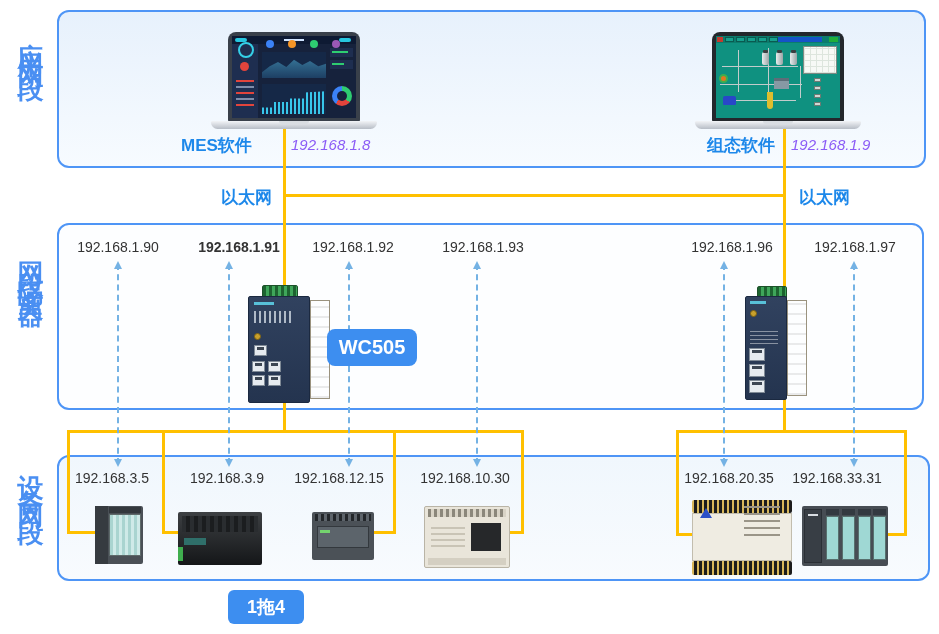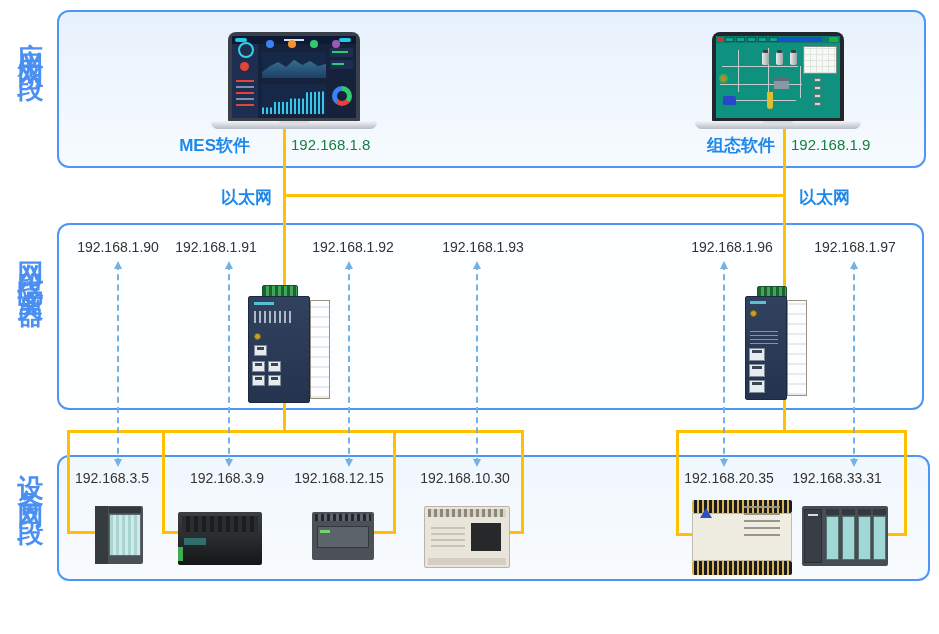--- a/index.html
+++ b/index.html
@@ -41,29 +41,29 @@
   
   .dash{position:absolute;top:264px;height:200px;width:0;border-left:2px dashed #74b2e4;z-index:1;}
   .dash::before{content:"";position:absolute;top:-7px;left:-5px;width:0;height:0;
     border:4px solid transparent;border-bottom:8px solid #74b2e4;}
   .dash::after{content:"";position:absolute;bottom:-7px;left:-5px;width:0;height:0;
     border:4px solid transparent;border-top:8px solid #74b2e4;}
   .c1{left:117px;} .c2{left:228px;} .c3{left:348px;} .c4{left:476px;} .c5{left:723px;} .c6{left:853px;}
 
   
   .bluetxt{position:absolute;color:#1d88ea;font-weight:bold;font-size:17px;z-index:2;white-space:nowrap;}
-  .mes-label{left:165px;top:134px;width:85px;text-align:right;}
+  .mes-label{left:181px;top:134px;width:85px;text-align:left;}
   .scada-label{left:690px;top:134px;width:85px;text-align:right;}
   .ethL{left:190px;top:186px;width:82px;text-align:right;}
   .ethR{left:799px;top:186px;}
-  .iptxt{position:absolute;color:#15803d;font-size:15px;z-index:2;white-space:nowrap;}
+  .iptxt{position:absolute;color:#8b5cf6;font-size:15px;z-index:2;white-space:nowrap;font-style:italic;}
   .ip8{left:291px;top:136px;} .ip9{left:791px;top:136px;}
   .ipm,.ipb{position:absolute;transform:translateX(-50%);color:#333;font-size:14px;z-index:2;white-space:nowrap;}
   .ipm{top:239px;} .ipb{top:470px;}
-  .m1{left:118px;} .m2{left:216px;} .m3{left:353px;} .m4{left:483px;} .m5{left:732px;} .m6{left:855px;}
+  .m1{left:118px;} .m2{left:239px;font-weight:bold;} .m3{left:353px;} .m4{left:483px;} .m5{left:732px;} .m6{left:855px;}
   .b1{left:112px;} .b2{left:227px;} .b3{left:339px;} .b4{left:465px;} .b5{left:729px;} .b6{left:837px;}
 
   
   .badge{position:absolute;background:#3d8ef0;color:#fff;font-weight:bold;border-radius:8px;
     display:flex;align-items:center;justify-content:center;z-index:3;}
   .wc1{left:327px;top:329px;width:90px;height:37px;font-size:20px;}
   .wc2{left:820px;top:329px;width:88px;height:34px;font-size:20px;}
   .tag1{left:228px;top:590px;width:76px;height:34px;font-size:18px;border-radius:6px;}
   .tag2{left:755px;top:590px;width:76px;height:34px;font-size:18px;border-radius:6px;}
 
@@ -324,20 +324,21 @@
     <div class="w-side"></div>
     <div class="w-logo"></div>
       <div class="w-pins"></div>
       <div class="w-ant"></div>
     <div class="w-port p0"></div>
       <div class="w-port pa"></div>
       <div class="w-port pb"></div>
     <div class="w-port pc"></div>
       <div class="w-port pd"></div>
   </div>
+  <div class="badge wc1">WC505</div>
 
   <div class="wcdev wc503dev">
     <div class="w-term"></div>
     <div class="w-front"></div>
     <div class="w-side"></div>
     <div class="w-logo"></div>
       <div class="w-ant"></div>
     <div class="w-pins"></div>
     <div class="w-port p1"></div>
       <div class="w-port p2"></div>
@@ -384,14 +385,15 @@
     <div class="mtop" style="left:24px;"></div>
       <div class="mtop" style="left:40px;"></div>
     <div class="mtop" style="left:56px;"></div>
       <div class="mtop" style="left:71px;"></div>
     <div class="mod" style="left:24px;"></div>
       <div class="mod" style="left:40px;"></div>
     <div class="mod" style="left:56px;"></div>
       <div class="mod" style="left:71px;"></div>
   </div>
 
+  <div class="badge tag1">1拖4</div>
 
 </div>
 
 </body></html>

